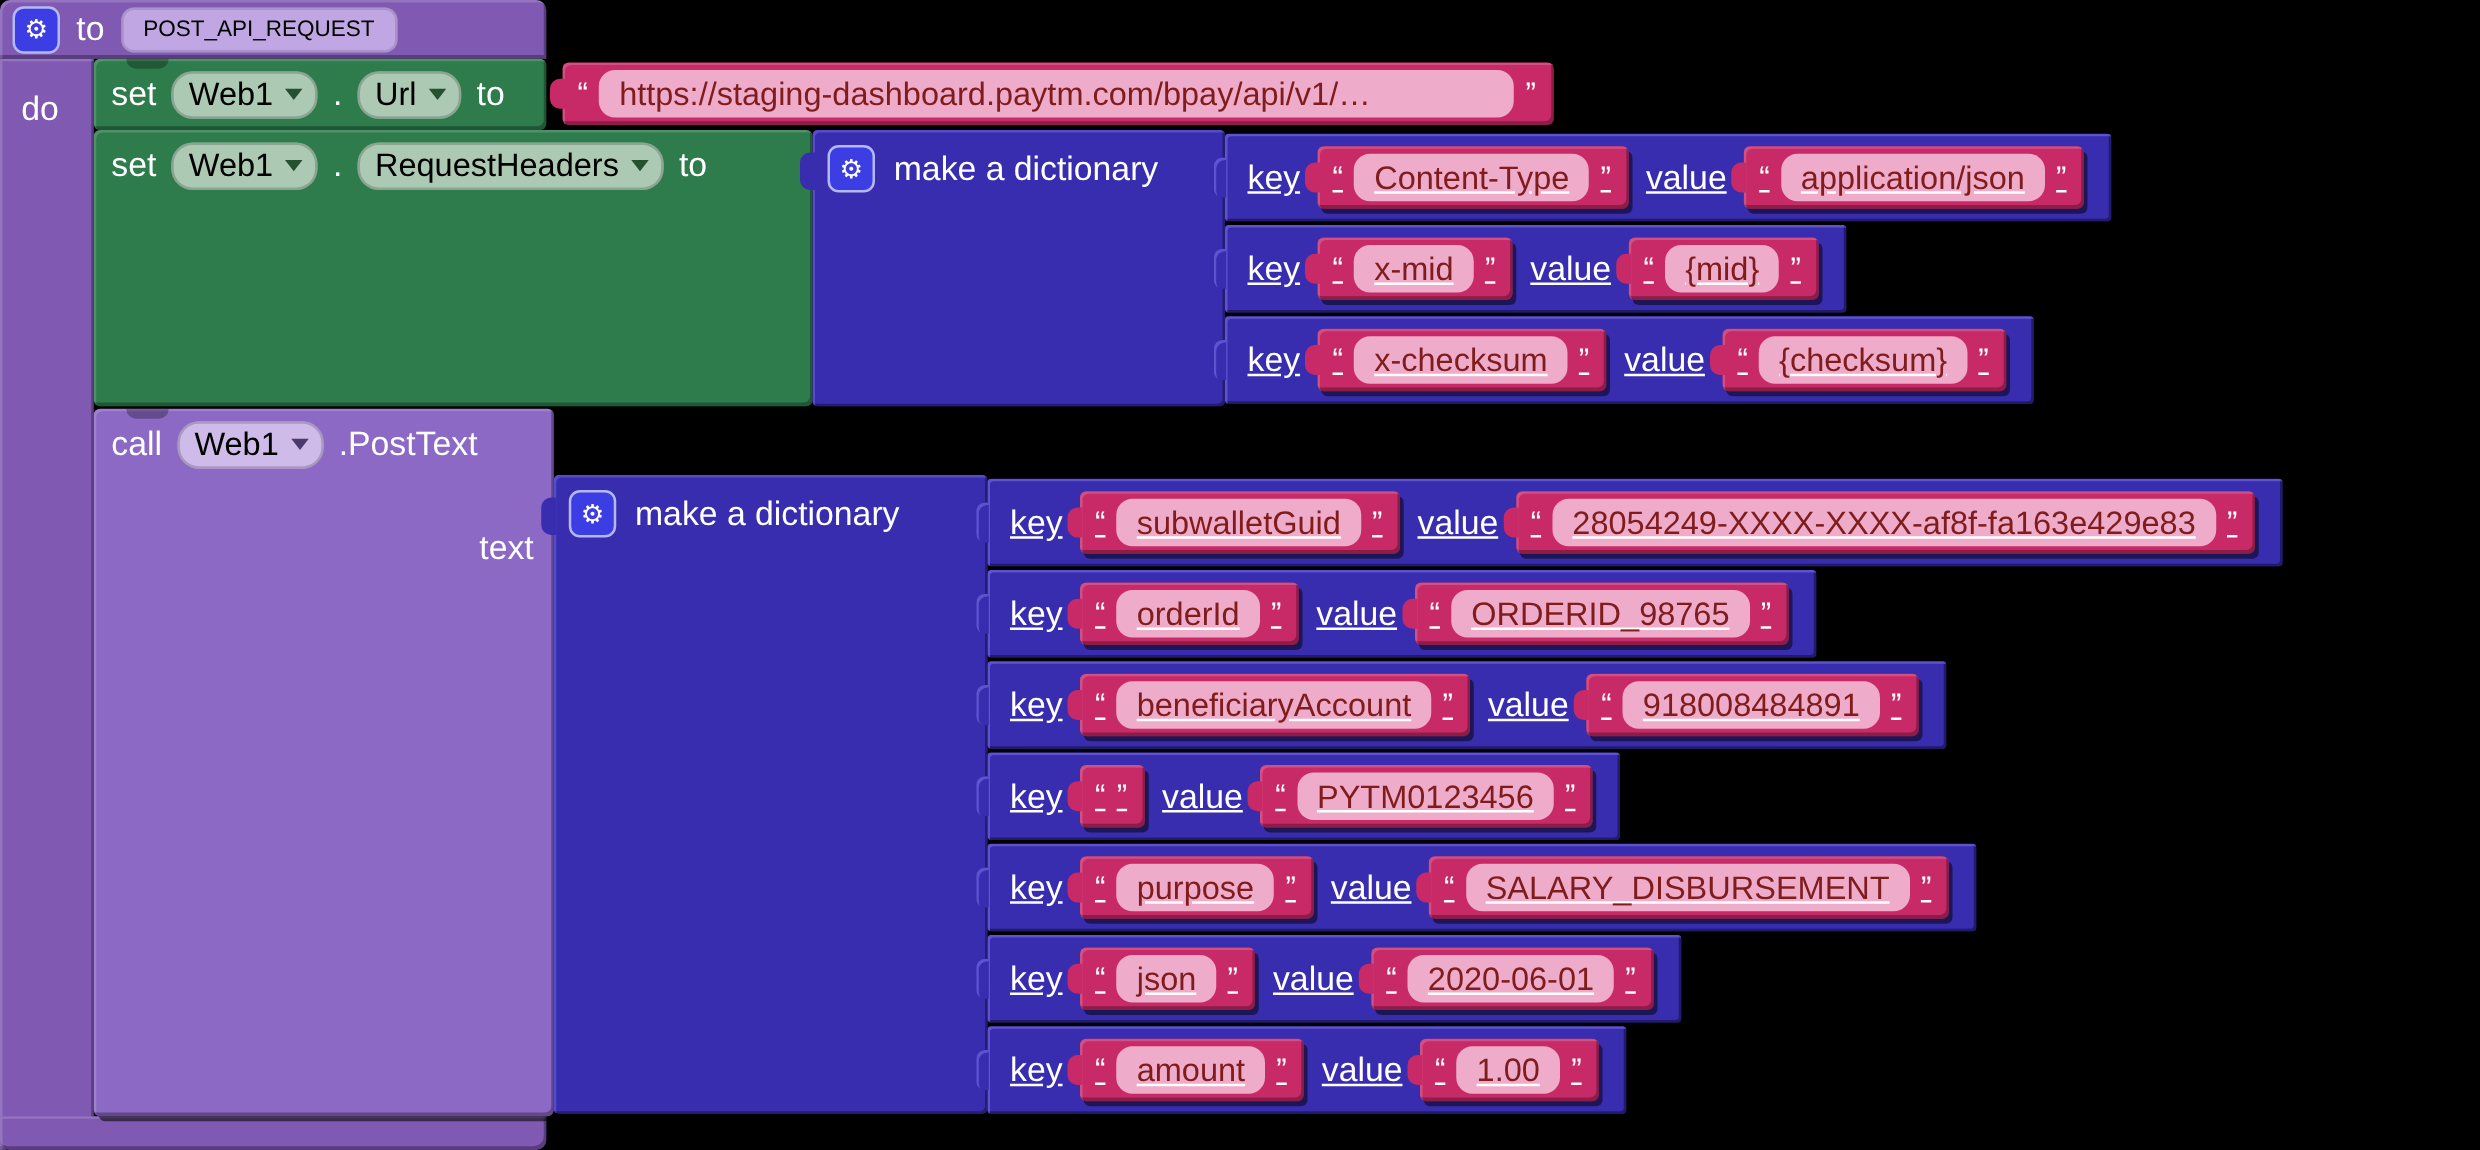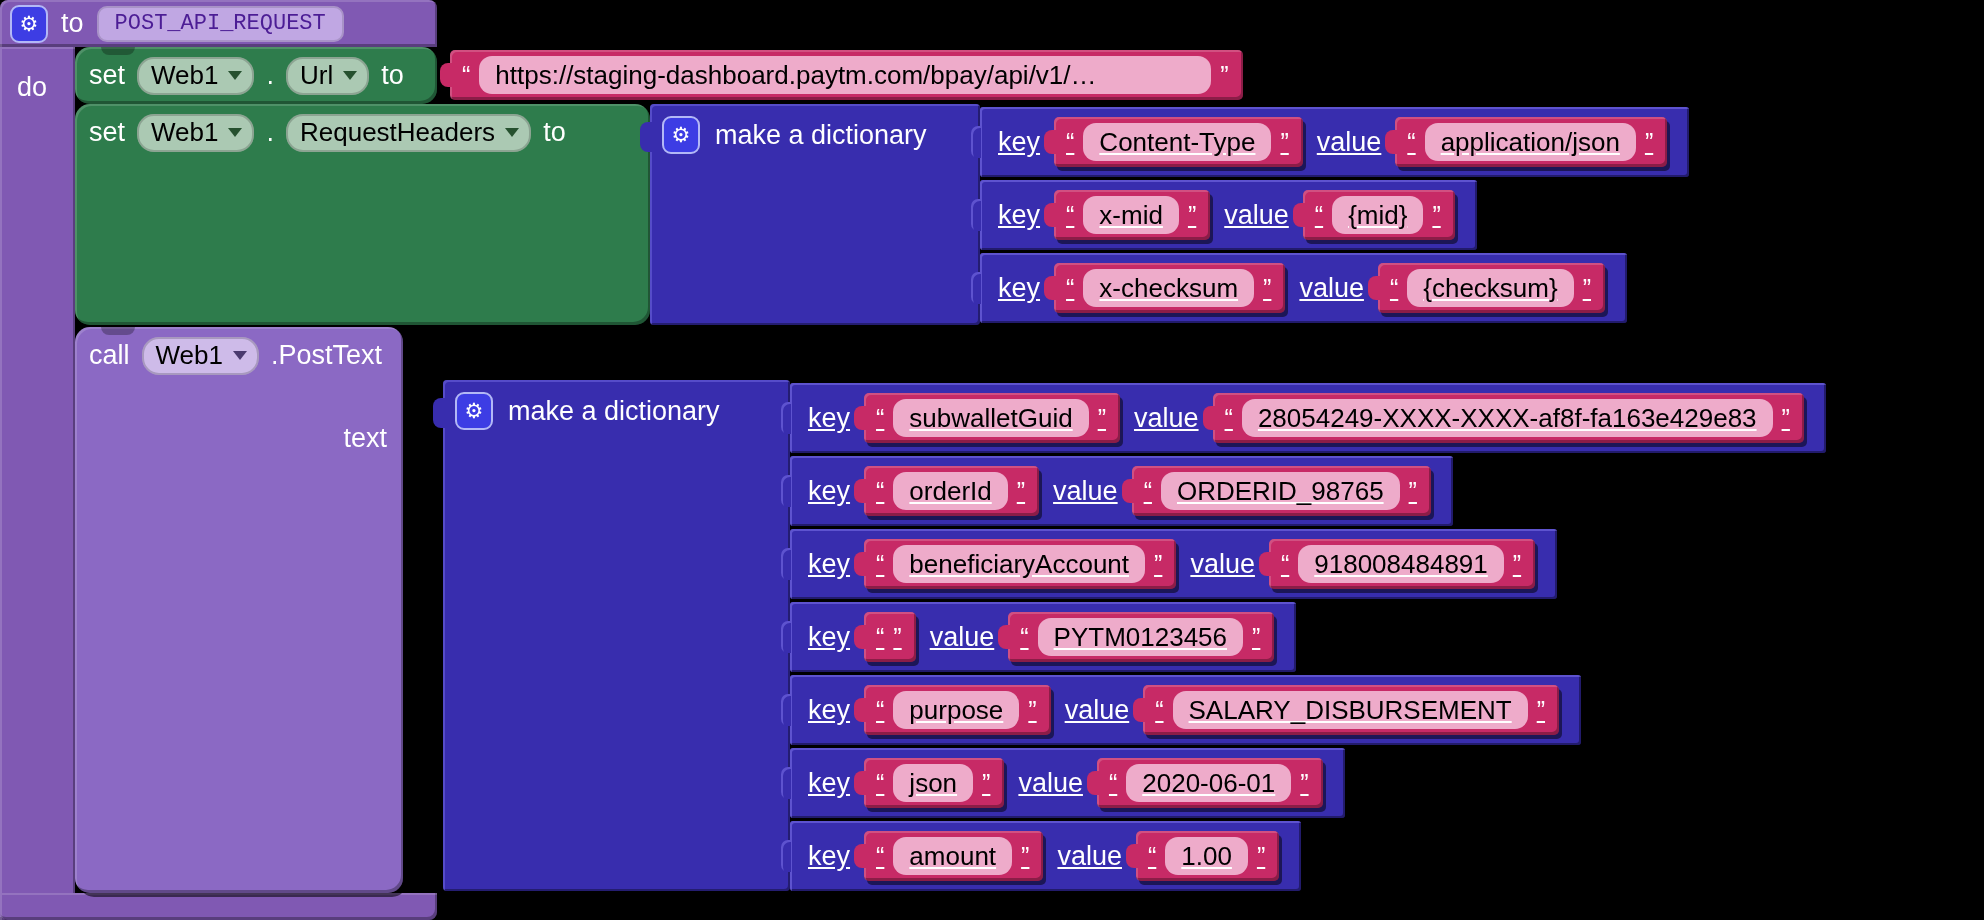--- a/index.html
+++ b/index.html
@@ -1,47 +1,47 @@
 <!DOCTYPE html>
 <html><head>
 <meta charset="utf-8">
 <style>
   html,body{margin:0;padding:0;background:#000;}
   .canvas{position:relative;width:1984px;height:920px;background:#000;overflow:hidden;
           font-family:"Liberation Sans",sans-serif;}
   .abs{position:absolute;}
-  .blk{position:absolute;border-radius:15px;
+  .blk{position:absolute;border-radius:5px;
        box-shadow:inset 2px 2px 0 rgba(255,255,255,0.16), inset -2px -3px 0 rgba(0,0,0,0.30), 4px 4px 0 rgba(0,0,0,0.55);}
   .purple{background:#8059b3;}
   .callpurple{background:#8b69c4;}
   .green{background:#2e7c4c;}
   .hrow{display:flex;align-items:center;gap:12px;color:#fff;font-size:27px;height:57px;padding:0 14px;white-space:nowrap;}
   .w{color:#fff;font-size:27px;white-space:nowrap;}
   
   .gear{width:34px;height:34px;border-radius:9px;background:#3d3de4;border:2px solid #b3b8f6;
         color:#fff;display:flex;align-items:center;justify-content:center;font-size:21px;flex:0 0 auto;}
   
   .pname{background:#c0a7e3;border-radius:10px;height:36px;display:flex;align-items:center;
-         padding:0 18px;color:#4c1d95;font-size:22px;box-shadow:inset 0 0 0 2px rgba(0,0,0,0.12);white-space:nowrap;font-family:Liberation Mono, monospace;}
+         padding:0 18px;color:#000000;font-size:18px;box-shadow:inset 0 0 0 2px rgba(0,0,0,0.12);white-space:nowrap;}
   
   .dd{display:inline-flex;align-items:center;gap:10px;background:#abc9b3;border-radius:17px;height:38px;
       padding:0 12px 0 14px;color:#000;font-size:26px;box-shadow:inset 0 0 0 2px rgba(0,0,0,0.18);white-space:nowrap;text-align:right;}
   .dd .arr{width:0;height:0;border-left:7px solid transparent;border-right:7px solid transparent;
            border-top:9px solid #26512f;}
   .dd.lav{background:#cebbe9;}
   .dd.lav .arr{border-top-color:#4a3a6e;}
   
   .str{position:relative;display:inline-flex;align-items:center;gap:9px;background:#c72a66;border-radius:5px;
        height:50px;padding:0 14px 0 12px;flex:0 0 auto;
        box-shadow:inset 2px 2px 0 rgba(255,255,255,0.18), inset -2px -3px 0 rgba(0,0,0,0.30), 3px 4px 0 rgba(0,0,0,0.50);}
   .str::before{content:"";position:absolute;left:-10px;top:13px;width:12px;height:24px;background:#c72a66;
                border-radius:8px 0 0 8px;}
   .str .q{color:#fff;font-size:25px;line-height:1;}
   .str .field{background:#eeabca;border-radius:13px;height:38px;display:flex;align-items:center;
-              padding:0 16px;color:#000000;font-size:26px;white-space:nowrap;}
+              padding:0 16px;color:#7f1d1d;font-size:26px;white-space:nowrap;}
   
   .pair{position:absolute;display:inline-flex;align-items:center;gap:14px;background:#382dae;height:70px;
         padding:0 22px 0 18px;border-radius:3px;color:#fff;font-size:27px;white-space:nowrap;
         box-shadow:inset 2px 2px 0 rgba(125,115,235,0.55), inset -2px -2px 0 rgba(0,0,0,0.38), 4px 4px 0 rgba(0,0,0,0.55);text-decoration:underline;}
   .pair::before{content:"";position:absolute;left:-9px;top:19px;width:10px;height:32px;background:#382dae;
                 border-radius:7px 0 0 7px;box-shadow:inset 2px 2px 0 rgba(125,115,235,0.55);}
   
   .dictbody{position:absolute;background:#382dae;border-radius:4px;
             box-shadow:inset 2px 2px 0 rgba(125,115,235,0.45), inset -2px -2px 0 rgba(0,0,0,0.35), 4px 4px 0 rgba(0,0,0,0.55);}
   .dictbody::before{content:"";position:absolute;left:-10px;top:18px;width:12px;height:30px;background:#382dae;
@@ -159,21 +159,21 @@
       </span>
     <span>value</span>
     <span class="str">
         <span class="q">“</span>
         <span class="field">{checksum}</span>
         <span class="q">”</span>
       </span>
   </div>
 
   
-  <div class="blk callpurple" style="left:75px;top:327px;width:328px;height:566px;">
+  <div class="blk callpurple" style="left:75px;top:327px;width:368px;height:566px;">
     <div class="notch"></div>
     <div class="hrow">
       <span>call</span>
       <span class="dd lav">
           <span>Web1</span>
           <span class="arr"></span>
         </span>
       <span>.PostText</span>
     </div>
     <span class="w abs" style="right:16px;top:63px;margin-top:33px;">text</span>

